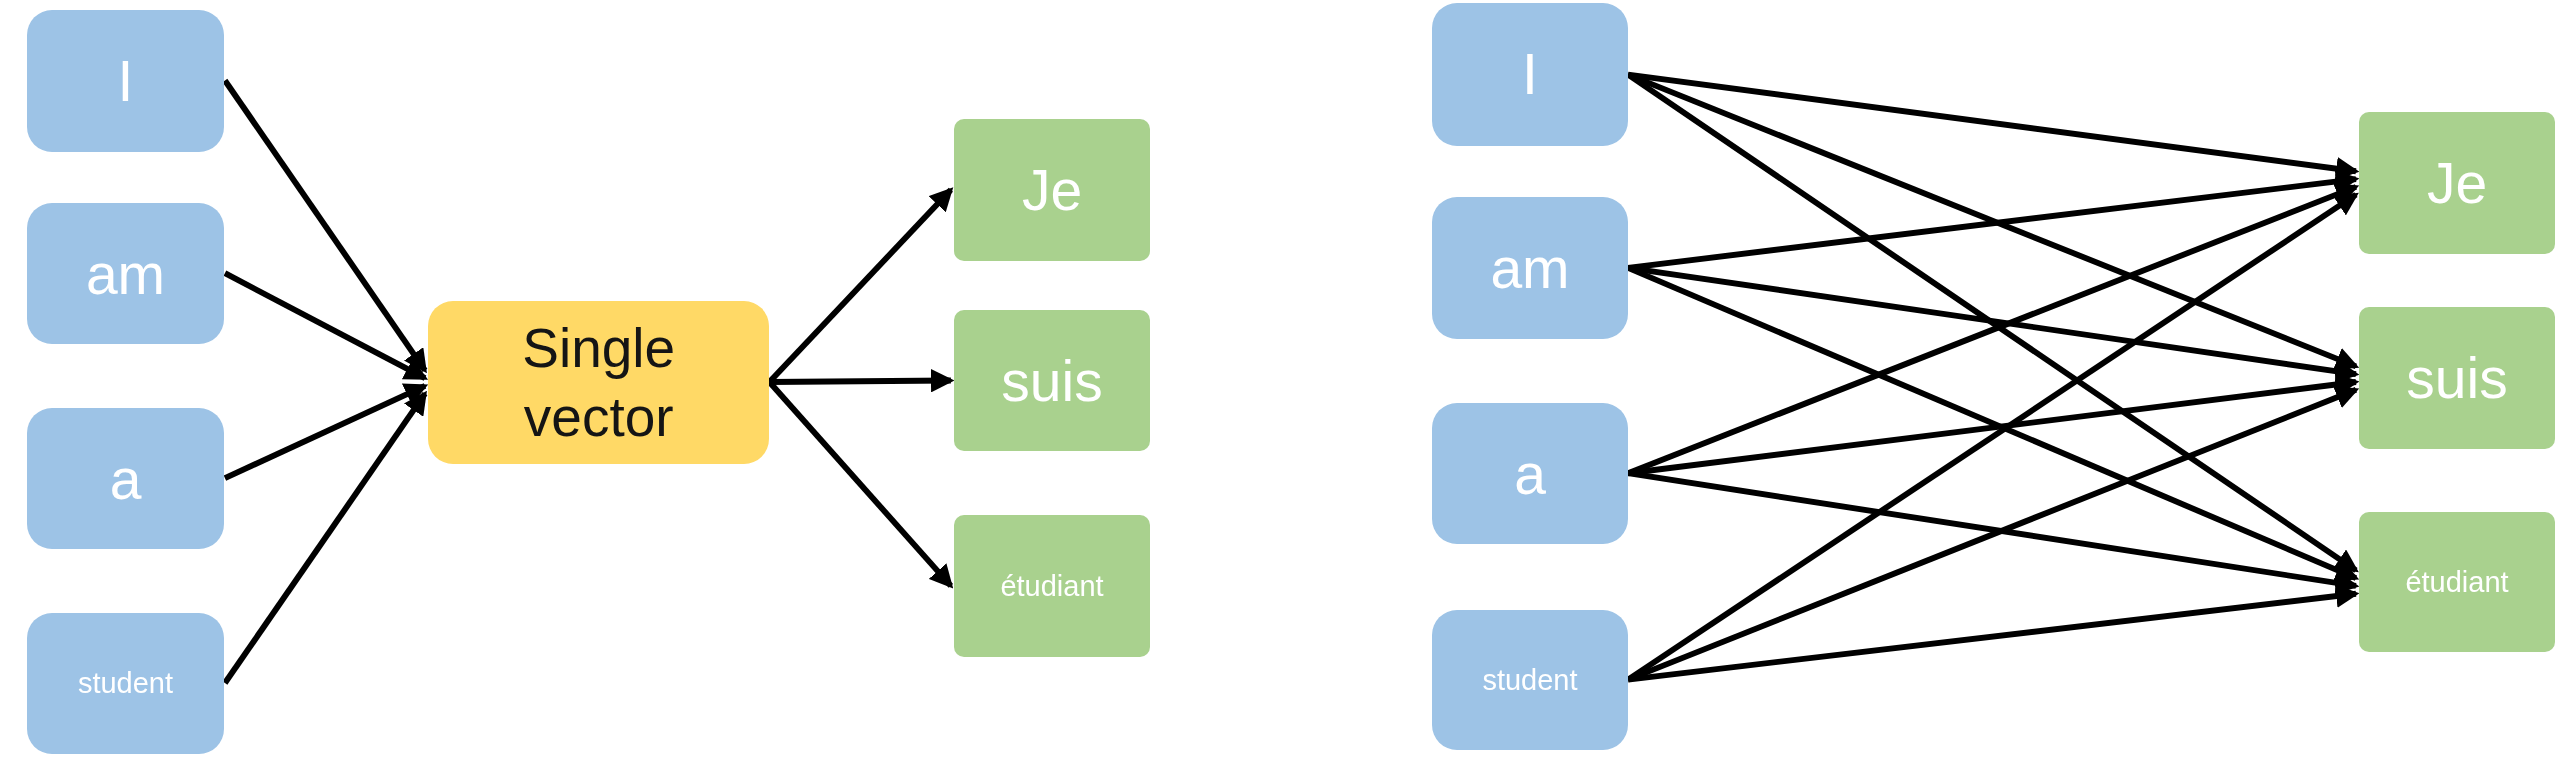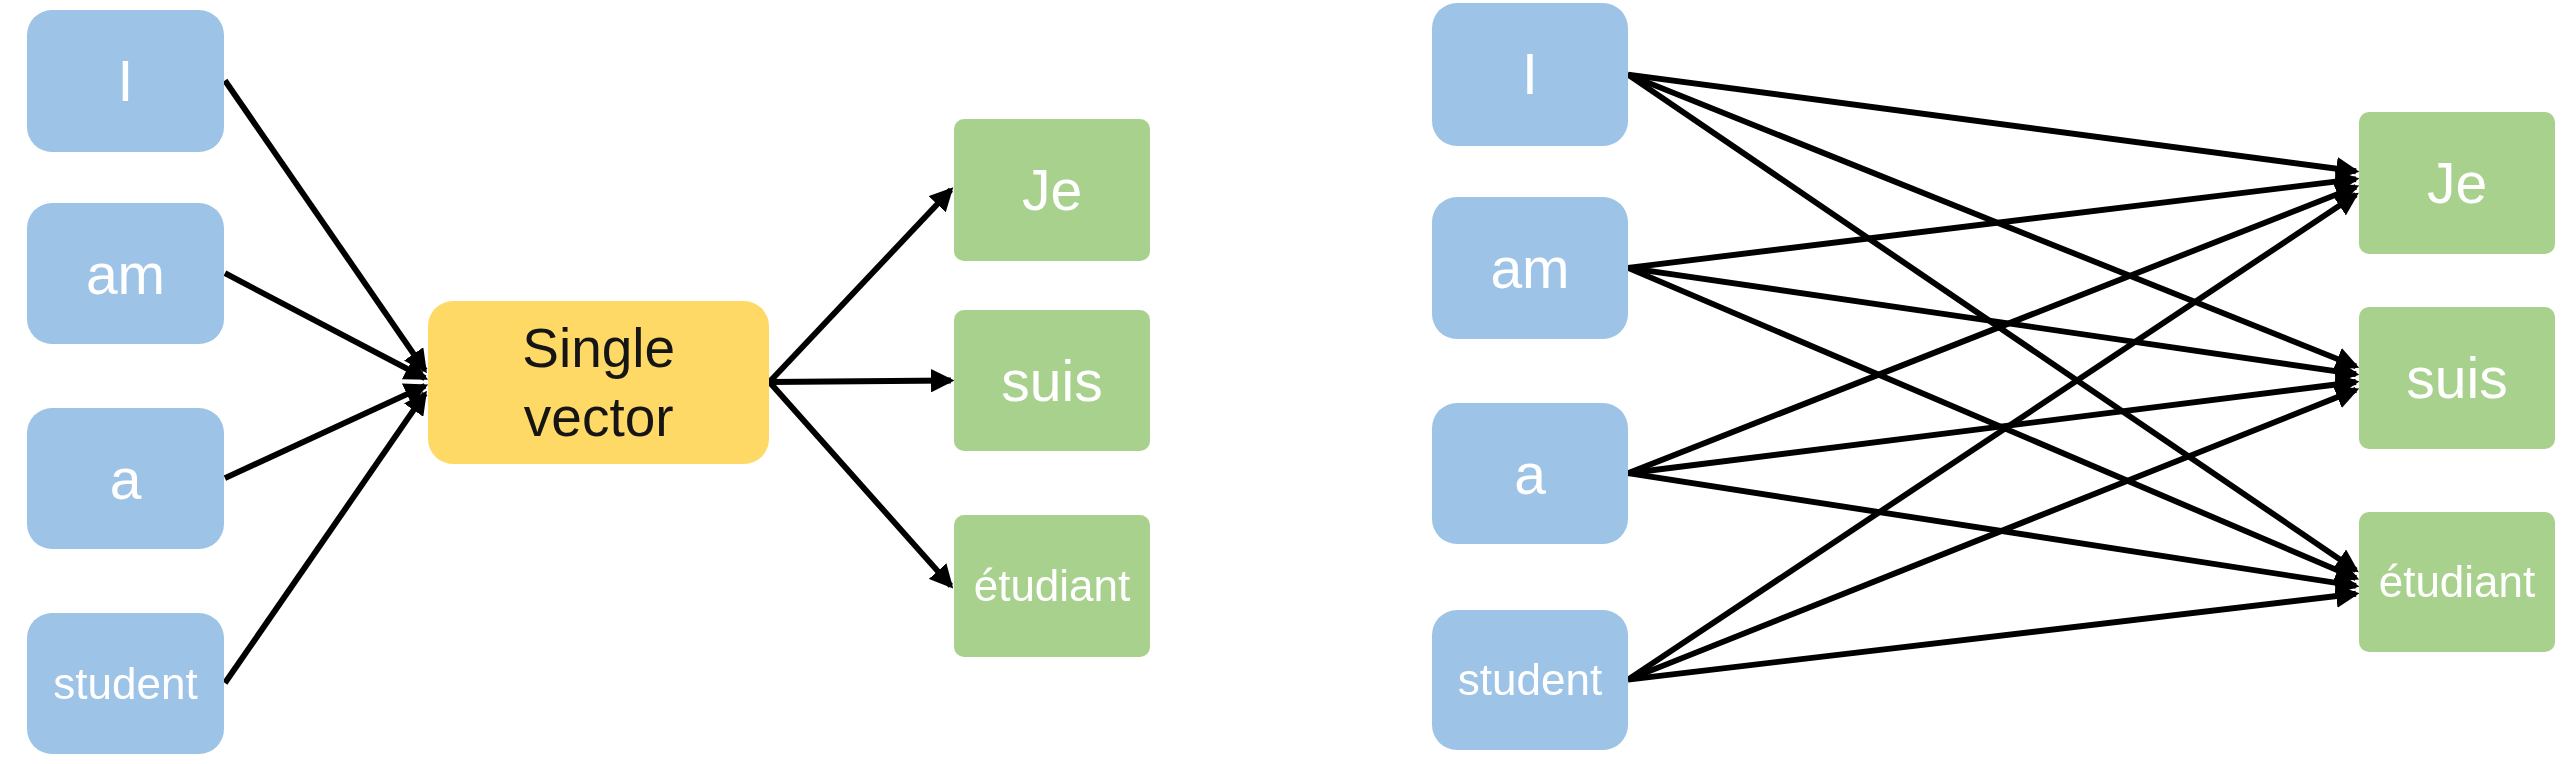--- a/index.html
+++ b/index.html
@@ -13,21 +13,21 @@
   #arrow-layer{position:absolute; left:0; top:0; width:2576px; height:764px; pointer-events:none;}
   .box{
     position:absolute; border-radius:25px;
     display:flex; align-items:center; justify-content:center;
     color:#ffffff; text-align:center; user-select:none;
   }
   .blue{background:var(--blue);}
   .green{background:var(--green);border-radius:10px;}
   .yellow{background:var(--yellow); color:#151515;}
   .big{font-size:57px;}
-  .small{font-size:44px;text-align:right;}
+  .small{font-size:29px;text-align:right;}
   .ctx{font-size:55px; line-height:1.25; font-weight:400; padding:0 13.7px;}
   .arrow-line{stroke:var(--arrow); stroke-width:6; fill:none;}
 </style>
 </head>
 <body>
 
 <div id="canvas">
 
   <svg id="arrow-layer" viewBox="0 0 2639 783" xmlns="http://www.w3.org/2000/svg">
     <defs>

